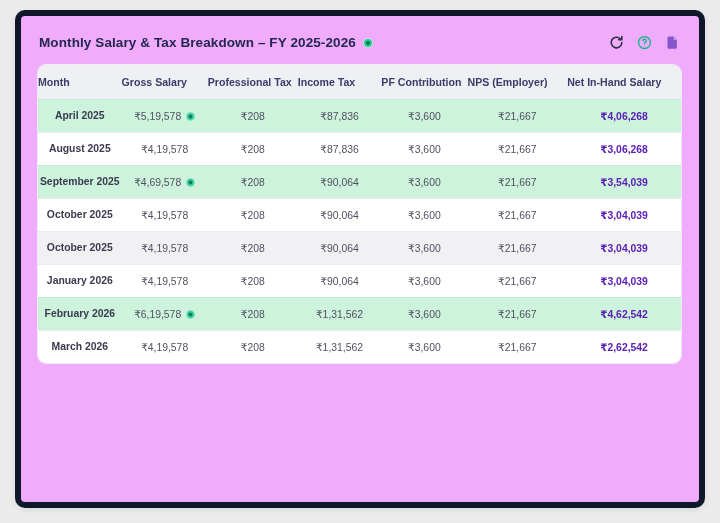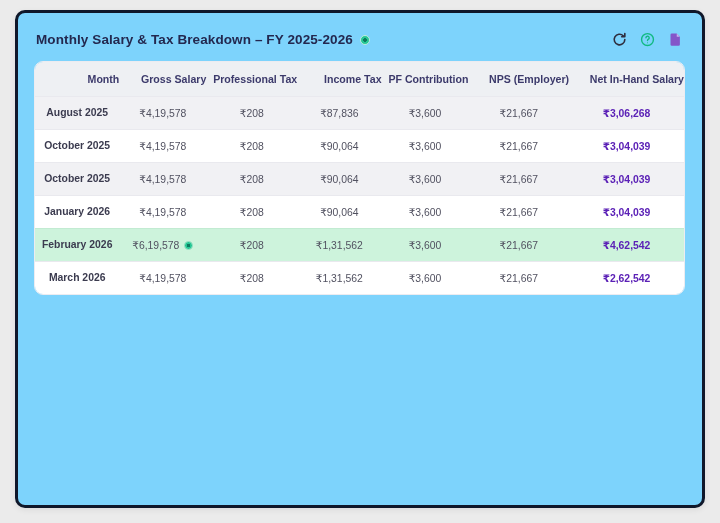--- a/index.html
+++ b/index.html
@@ -5,22 +5,22 @@
   * { margin: 0; padding: 0; box-sizing: border-box; }
   html, body { width: 720px; height: 523px; }
   body {
     background: #ebebeb;
     font-family: "Liberation Sans", "DejaVu Sans", sans-serif;
     -webkit-font-smoothing: antialiased;
   }
   .page { width: 720px; height: 523px; padding: 10px 15px 13px 15px; }
   .card {
     width: 690px; height: 498px;
-    background: #7dd3fc;
-    border: 3px solid #0f172a;
+    background: #f0abfc;
+    border: 6px solid #0f172a;
     border-radius: 10px;
     box-shadow: 0 2px 6px rgba(0,0,0,0.07);
     overflow: hidden;
   }
   .card-header {
     display: flex; align-items: center; justify-content: space-between;
     padding: 19px 19px 14px 18px;
   }
   .title-wrap { display: flex; align-items: center; gap: 7px; }
   .title { font-size: 13.5px; font-weight: 700; color: #23284f; letter-spacing: 0.1px; }
@@ -42,21 +42,21 @@
     border-radius: 9px;
     overflow: hidden;
   }
   table { width: 100%; border-collapse: collapse; table-layout: fixed; }
   thead th {
     height: 34px;
     background: #eef0f3;
     color: #3c3a6b;
     font-size: 10.6px;
     font-weight: 700;
-    text-align: right;
+    text-align: left;
     vertical-align: middle;
   }
   tbody td {
     height: 33px;
     font-size: 10.4px;
     color: #515160;
     text-align: center;
     vertical-align: middle;
     border-top: 1px solid #e9e9ee;
     white-space: nowrap;
@@ -132,28 +132,46 @@
               <th>Month</th>
               <th>Gross Salary</th>
               <th>Professional Tax</th>
               <th>Income Tax</th>
               <th>PF Contribution</th>
               <th>NPS (Employer)</th>
               <th>Net In-Hand Salary</th>
             </tr>
         </thead>
         <tbody>
+            <tr class="highlight">
+    <td class="month">April 2025</td>
+    <td><span>₹5,19,578</span><span class="badge"></span></td>
+    <td>₹208</td>
+    <td>₹87,836</td>
+    <td>₹3,600</td>
+    <td>₹21,667</td>
+    <td class="net">₹4,06,268</td>
+  </tr>
             <tr>
     <td class="month">August 2025</td>
     <td><span>₹4,19,578</span></td>
     <td>₹208</td>
     <td>₹87,836</td>
     <td>₹3,600</td>
     <td>₹21,667</td>
     <td class="net">₹3,06,268</td>
+  </tr>
+            <tr class="highlight">
+    <td class="month">September 2025</td>
+    <td><span>₹4,69,578</span><span class="badge"></span></td>
+    <td>₹208</td>
+    <td>₹90,064</td>
+    <td>₹3,600</td>
+    <td>₹21,667</td>
+    <td class="net">₹3,54,039</td>
   </tr>
             <tr>
     <td class="month">October 2025</td>
     <td><span>₹4,19,578</span></td>
     <td>₹208</td>
     <td>₹90,064</td>
     <td>₹3,600</td>
     <td>₹21,667</td>
     <td class="net">₹3,04,039</td>
   </tr>

